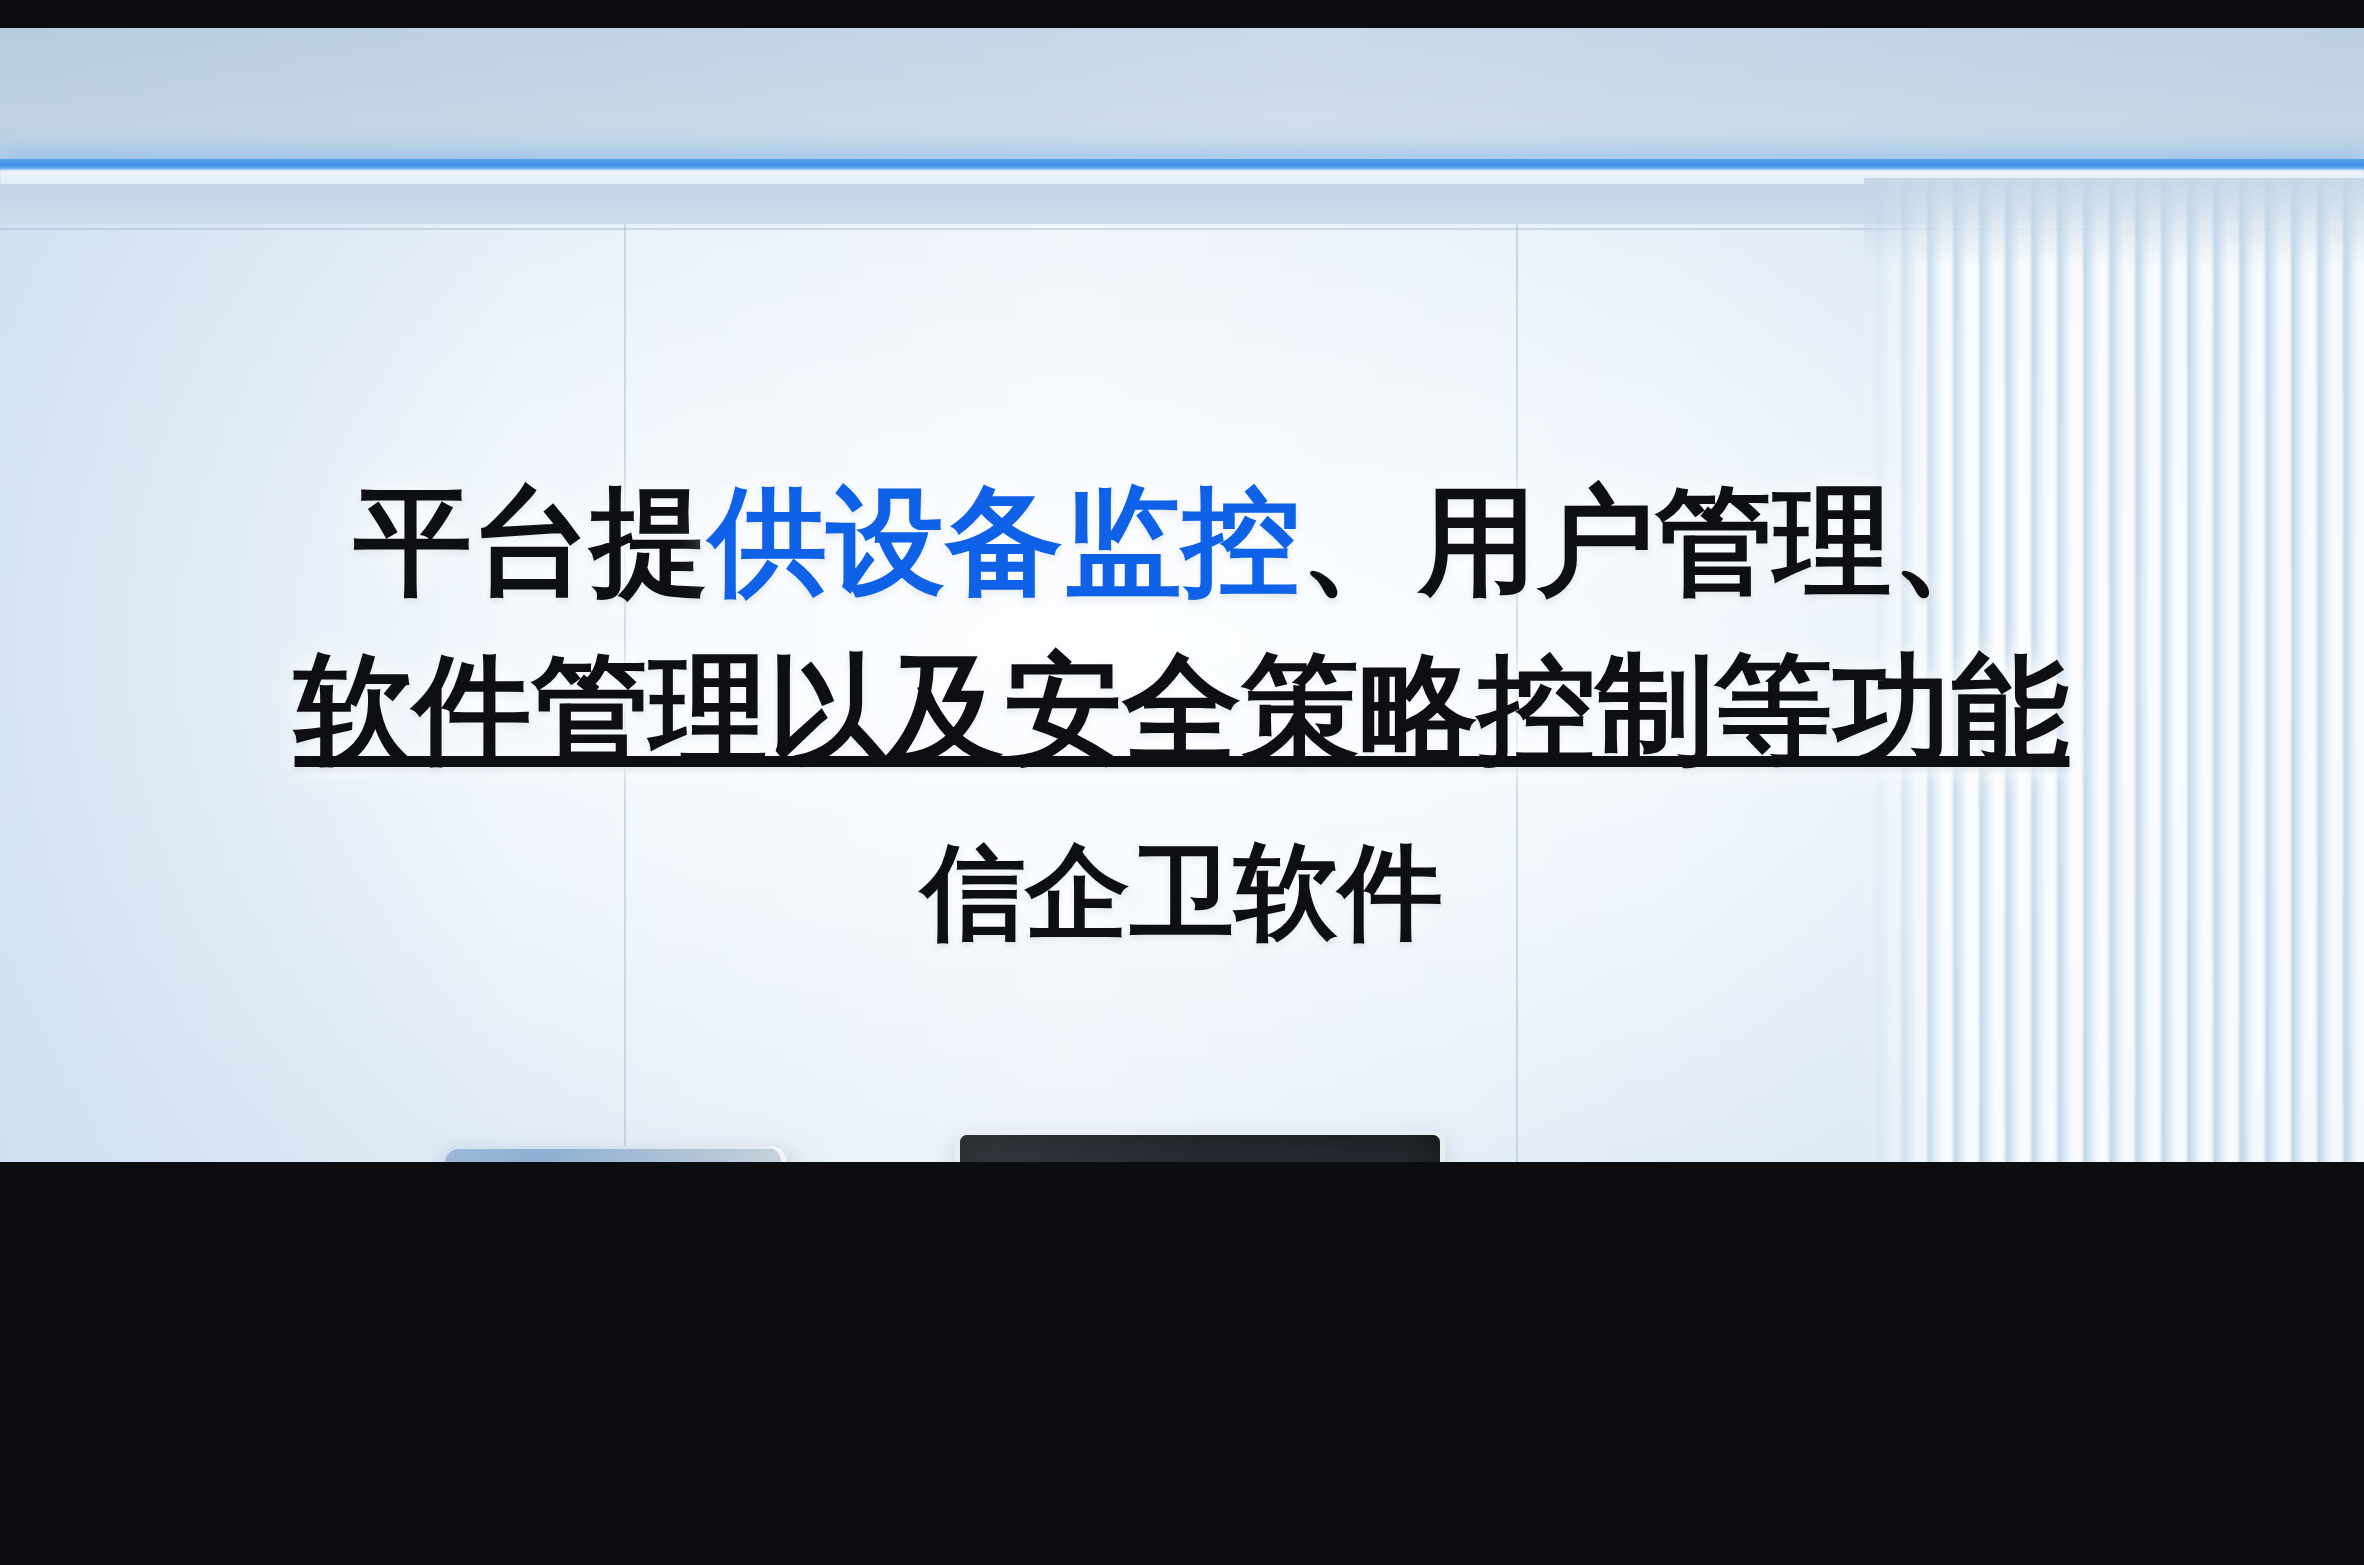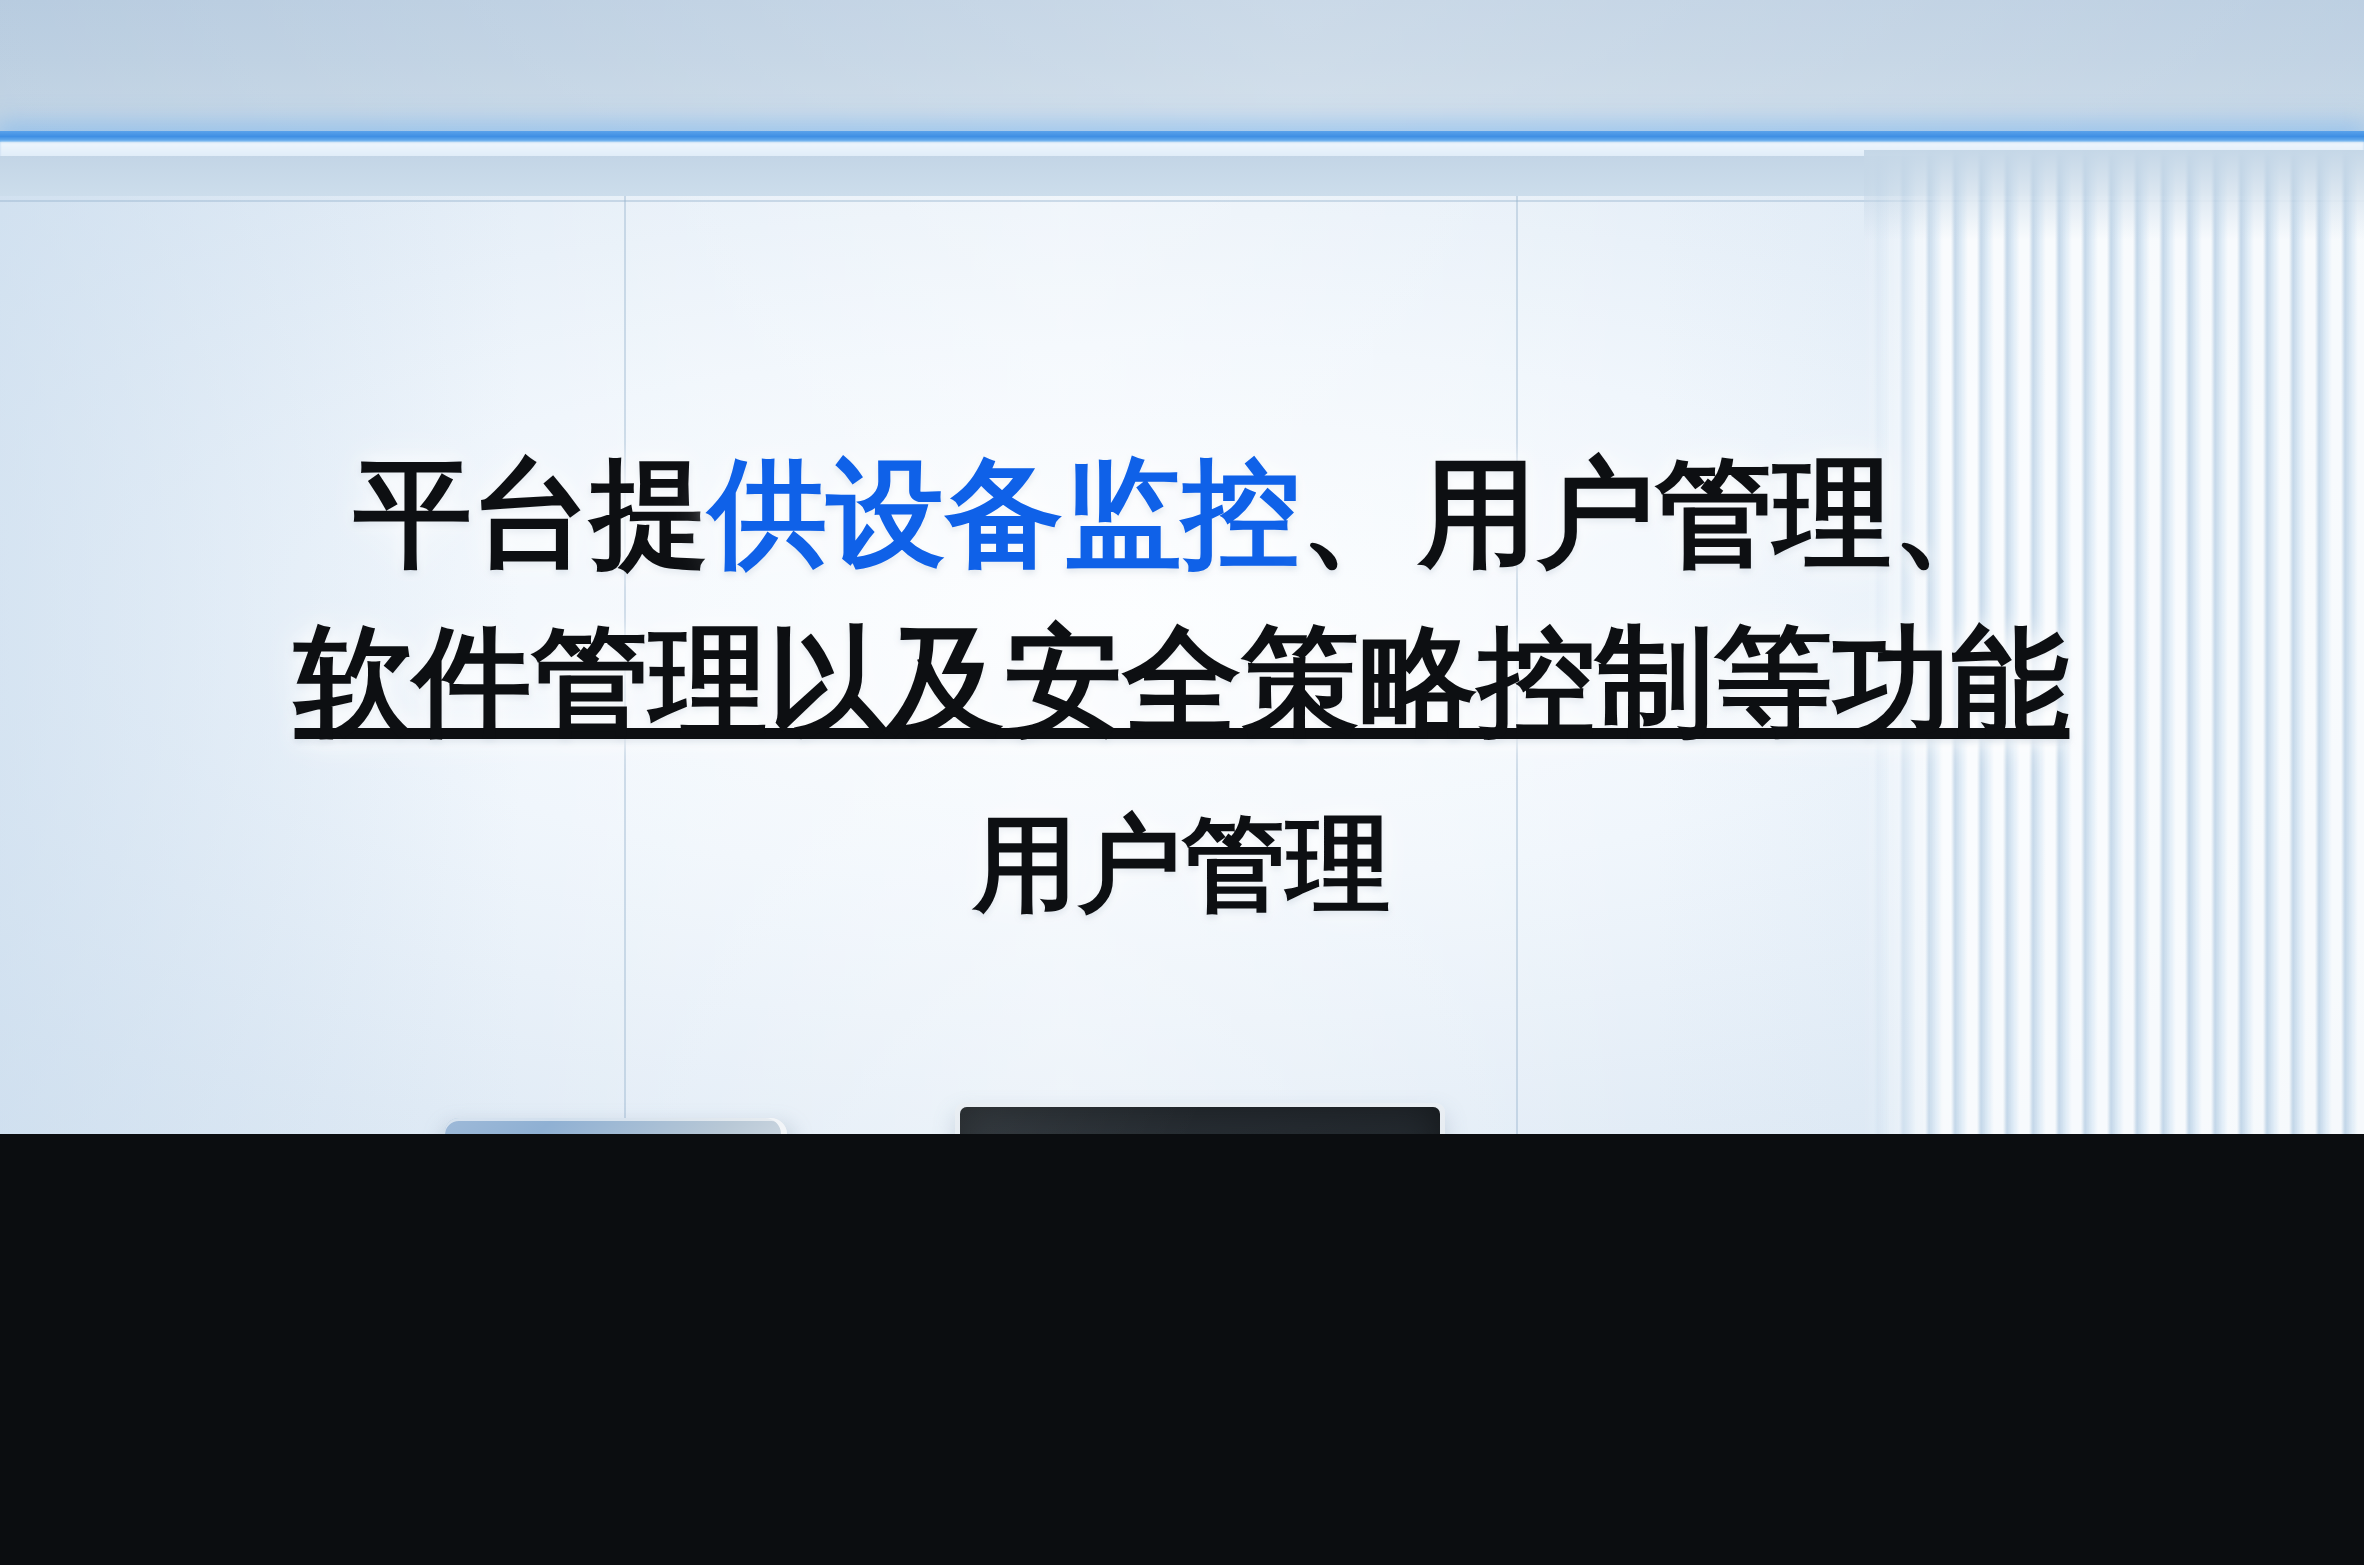--- a/index.html
+++ b/index.html
@@ -4,20 +4,21 @@
 <title>信企卫软件</title>
 <style>
   html,body{margin:0;padding:0;background:#0b0d10;}
   *{box-sizing:border-box;}
   #stage{
     position:relative;
     width:2364px;height:1134px;
     overflow:hidden;
     font-family:"Liberation Sans","DejaVu Sans",sans-serif;
     background:#cfdcec;
+    margin-top:28px;
   }
 
   
   .ceiling{
     position:absolute;left:0;top:0;width:100%;height:136px;
     background:linear-gradient(180deg,#b4c9de 0%,#b9cde0 45%,#c2d4e4 100%);
   }
   .ceiling:after{
     content:"";position:absolute;left:0;right:0;top:0;height:100%;
     background:linear-gradient(90deg,rgba(255,255,255,.05),rgba(255,255,255,.30) 55%,rgba(255,255,255,.12));
@@ -364,21 +365,21 @@
   <div class="seam seam-v" style="left:1516px;top:196px;height:1000px;"></div>
   <div class="seam seam-h" style="left:0;top:200px;width:100%;"></div>
   <div class="seam seam-h" style="left:0;top:1266px;width:1890px;"></div>
 
   <div class="fluted"></div>
   <div class="fluted-top-fade"></div>
 
   <div class="headline">
     <span class="hl-line l1"><span>平台提</span><span class="hl-accent">供设备监控</span><span>、用户管理、</span></span>
     <span class="hl-line l2">软件管理以及安全策略控制等功能</span>
-    <span class="hl-line l3">用户管理</span>
+    <span class="hl-line l3">信企卫软件</span>
   </div>
 
   <div class="mon-l-shadow"></div>
   <div class="mon-l-panel"></div>
   <div class="mon-l-cable"></div>
   <div class="mon-l-neck"></div>
   <div class="mon-l-neck-slot"></div>
   <div class="mon-l-base"></div>
 
   <div class="aio-frame"></div>

